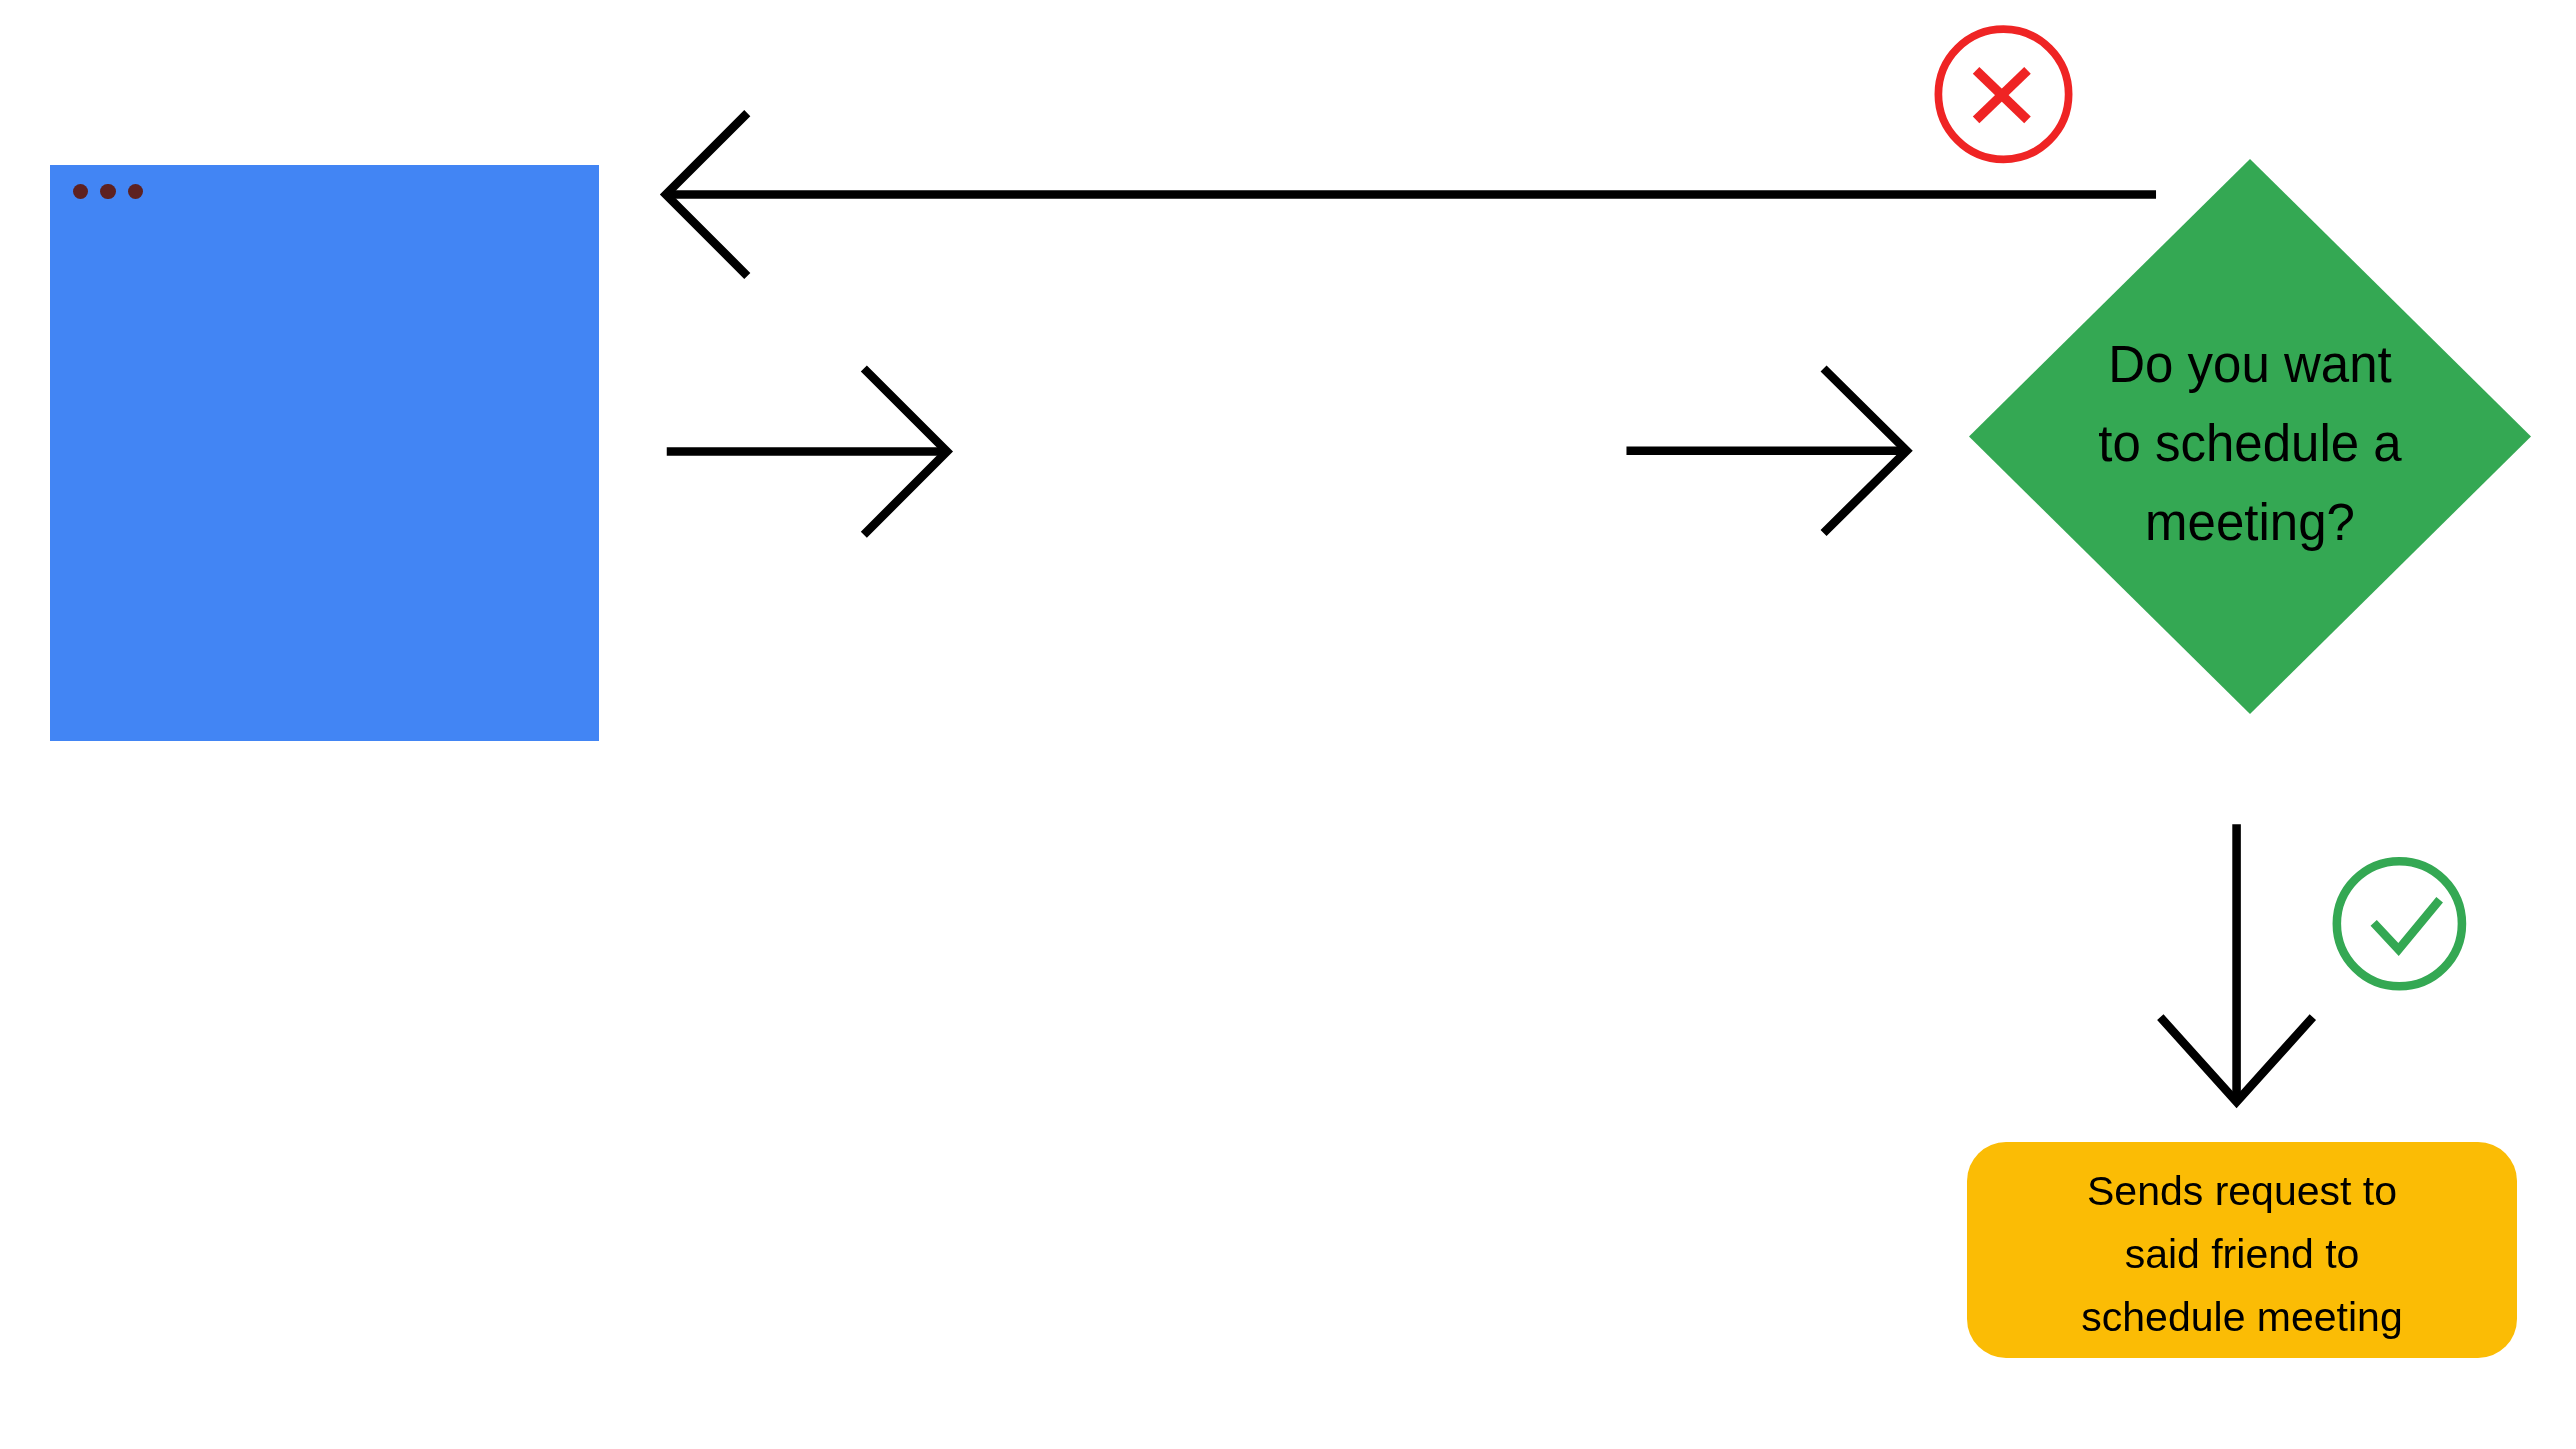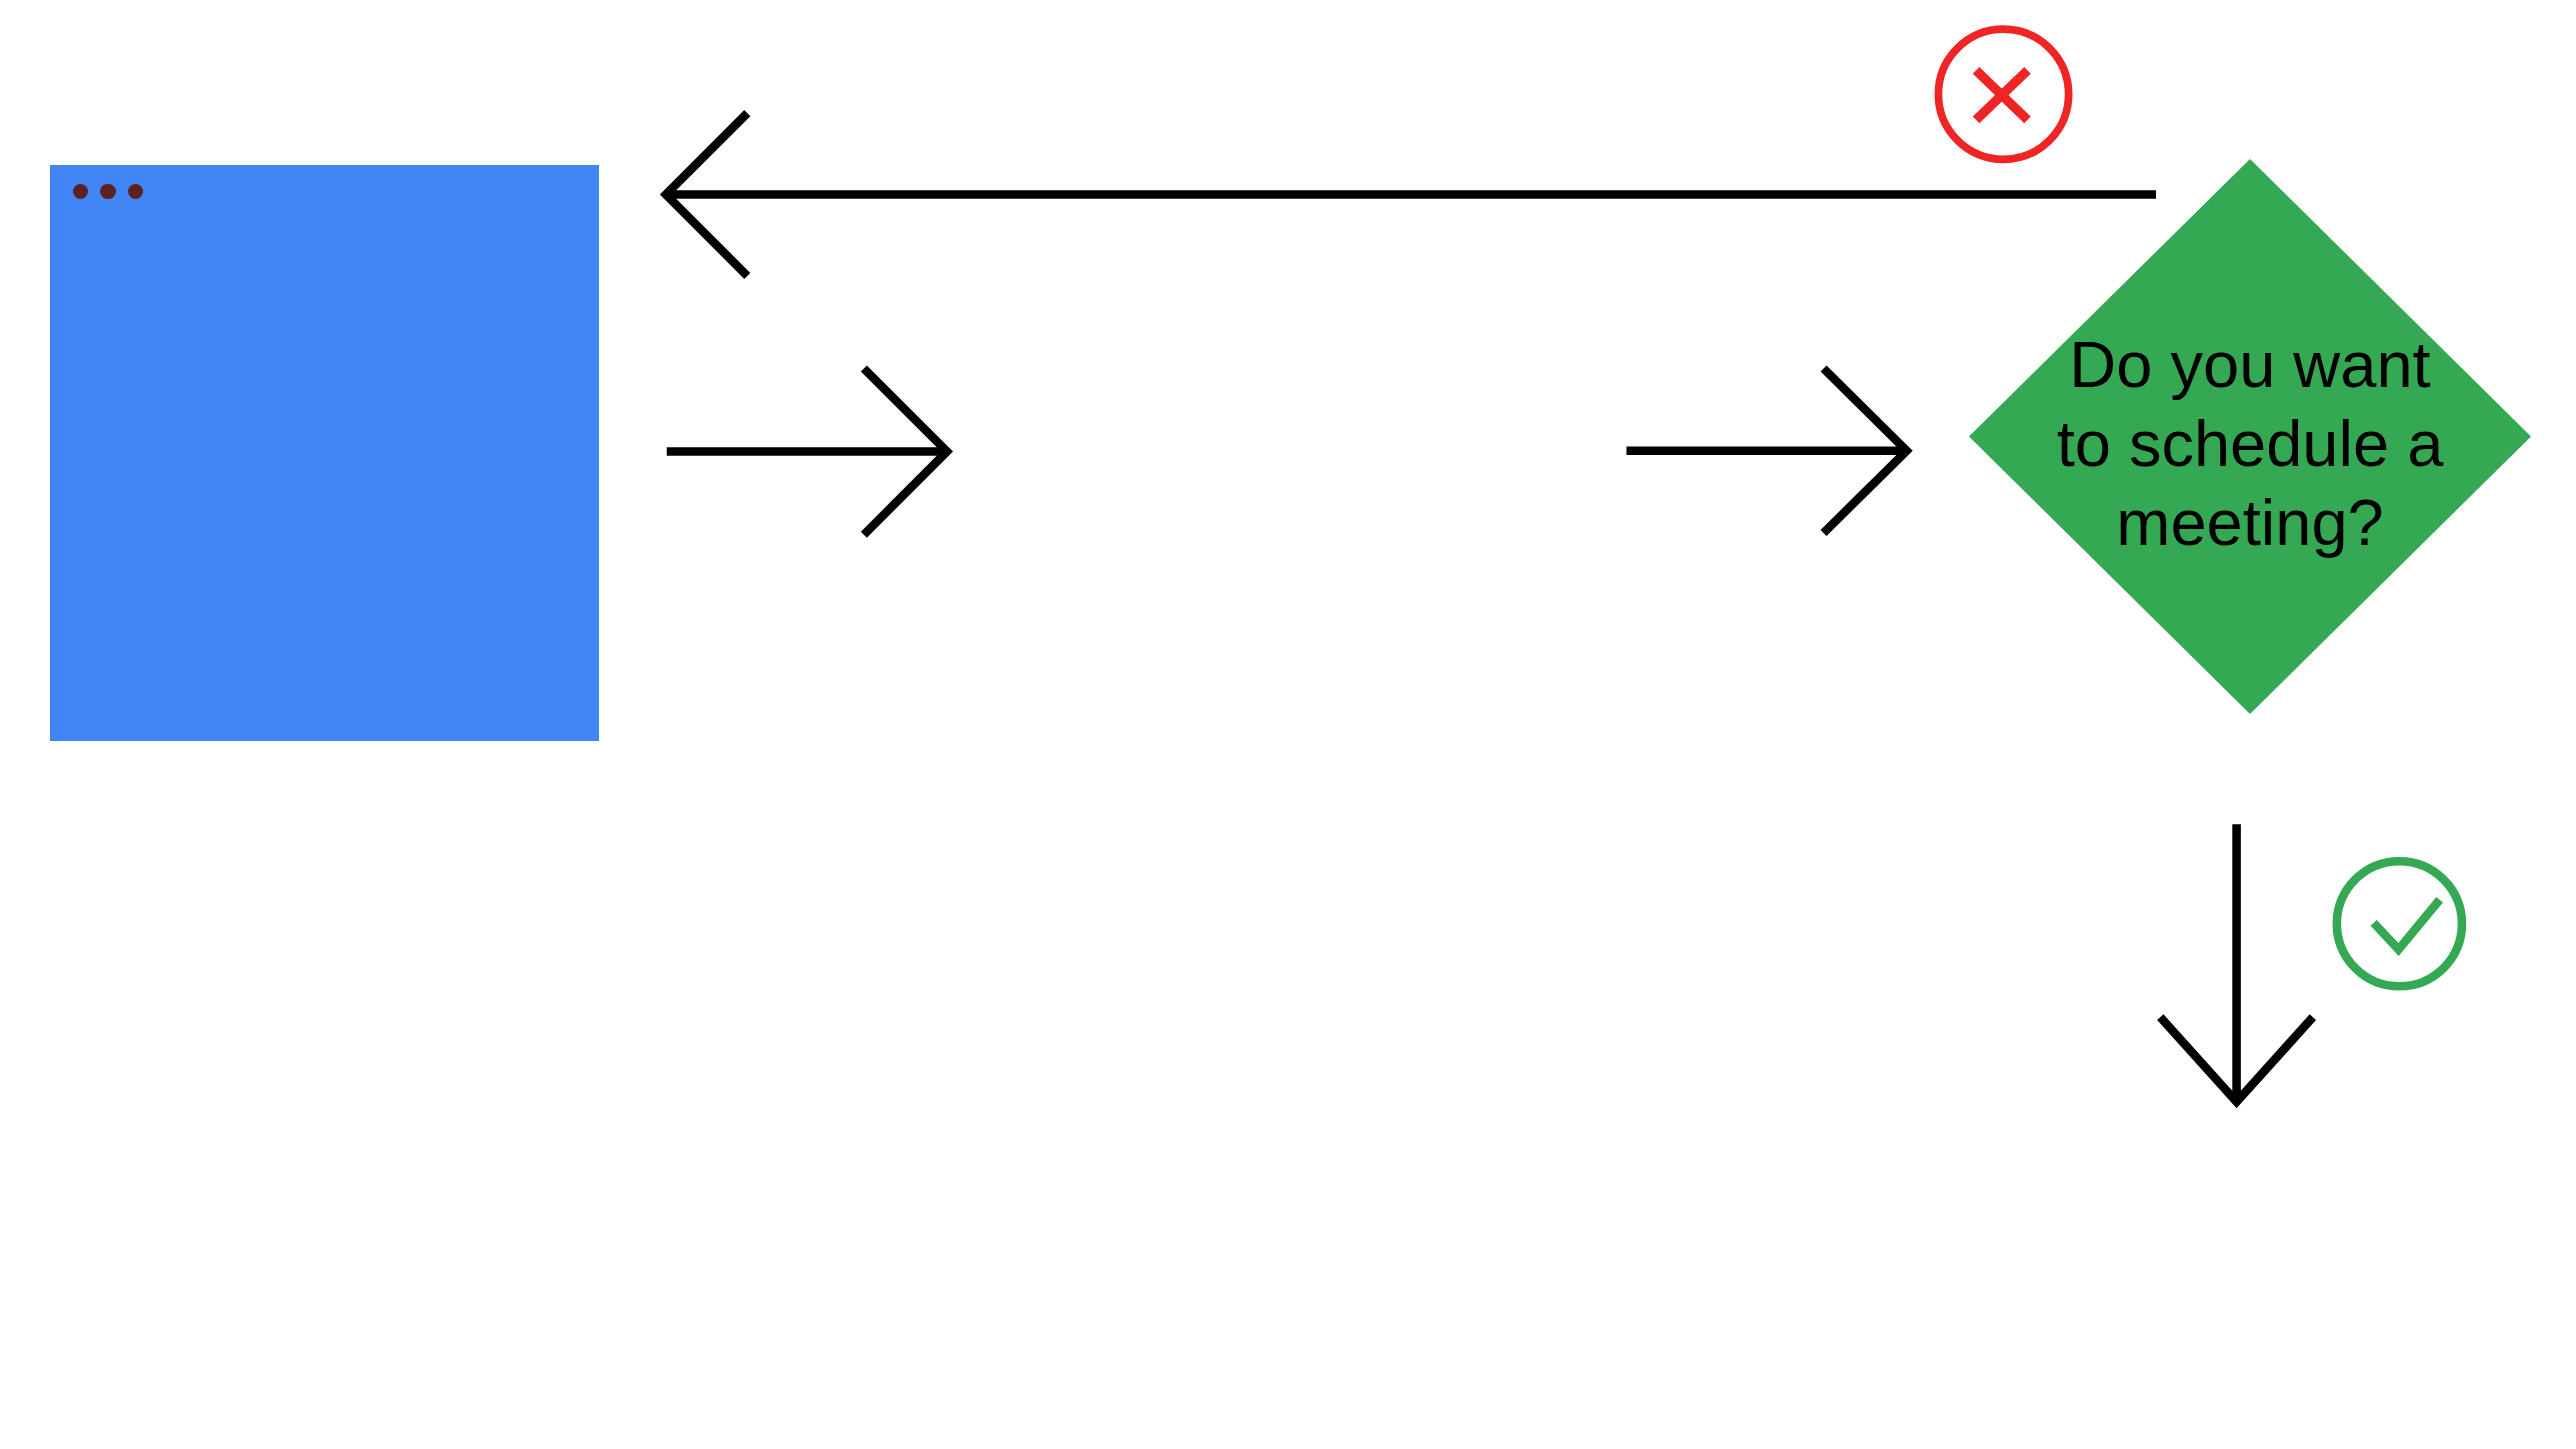--- a/index.html
+++ b/index.html
@@ -70,21 +70,21 @@
     background: var(--dot, #5E2120);
   }
   
   .node-decision {
     left: 1969px; top: 159px;
     width: 562px; height: 555px;
     background: var(--green, #34A853);
     clip-path: polygon(50% 0%, 100% 50%, 50% 100%, 0% 50%);
   }
   .node-decision .label {
-    font-size: 65px;
+    font-size: 51px;
     line-height: 79px;
     padding-top: 13.7px;
   }
   
   .node-outcome {
     left: 1967px; top: 1142px;
     width: 550px; height: 216px;
     background: var(--yellow, #FBBC05);
     border-radius: 39px;
   }
@@ -141,15 +141,20 @@
     </div>
   </div>
 
 
   <div class="node node-decision">
     <div class="label">Do you want
 to schedule a
 meeting?</div>
   </div>
 
+  <div class="node node-outcome">
+    <div class="label">Sends request to
+said friend to
+schedule meeting</div>
+  </div>
 
 </div>
 
 
 </body></html>

